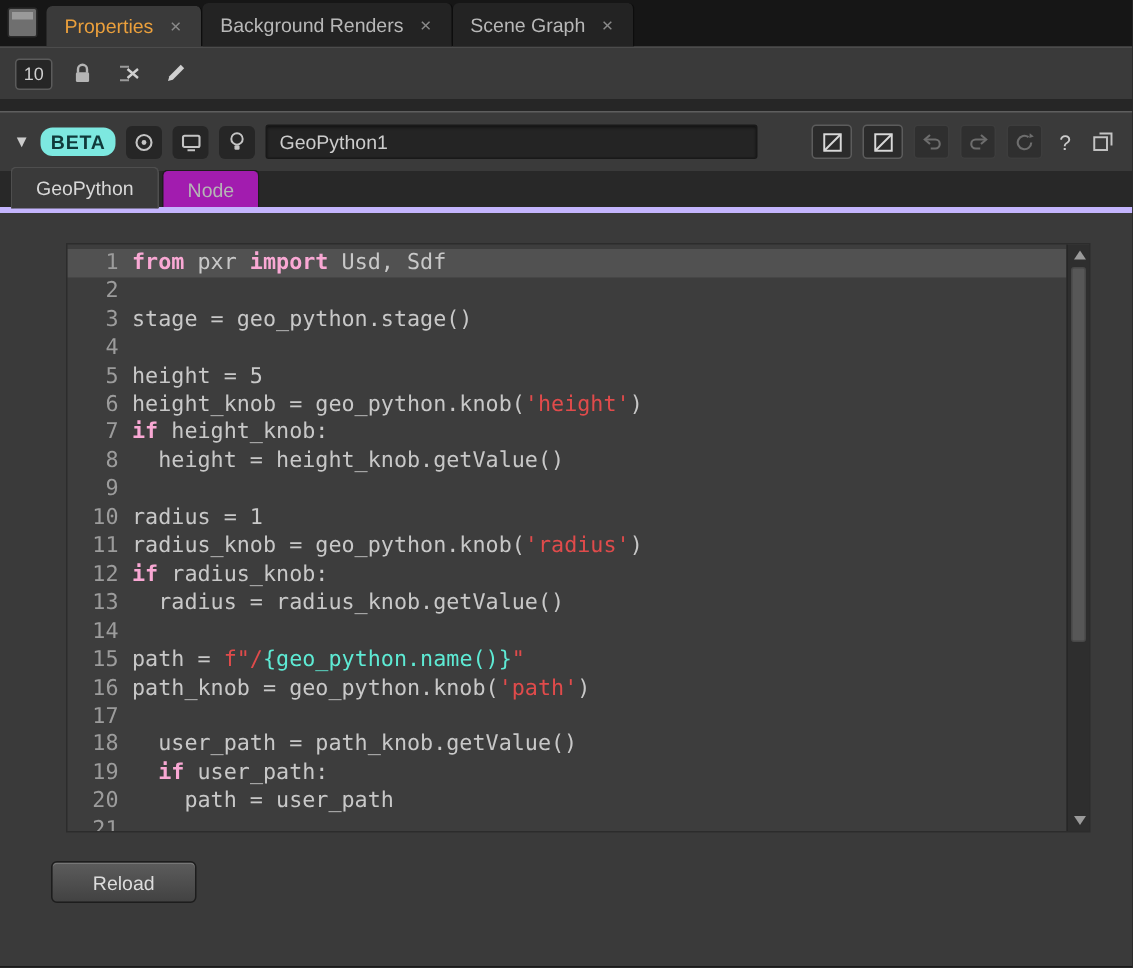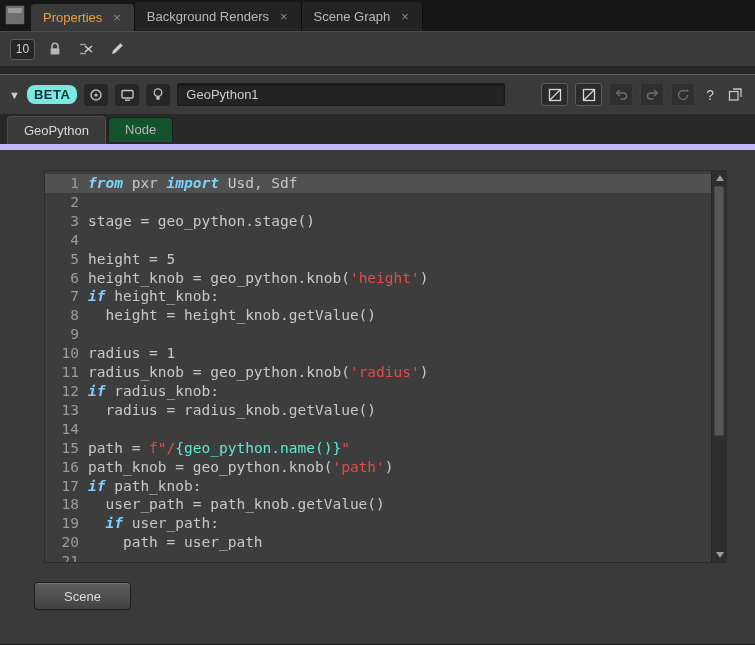--- a/index.html
+++ b/index.html
@@ -76,26 +76,26 @@
   }
   .nav-btn {
     width:24px; height:23px; background:#2f2f2f; border:1px solid #3d3d3d;
     border-radius:3px; display:flex; align-items:center; justify-content:center; flex:none;
   }
   .help-btn { color:#cccccc; font-size:14px; padding:0 4px; flex:none; }
   .float-btn { width:20px; height:20px; display:flex; align-items:center; justify-content:center; flex:none; }
 
   
   .panel-tabs {
-    height:36px; background:#282828; display:flex; align-items:center;
-    padding-left:7px; border-bottom:6px solid #c4b5fd;
+    height:28px; background:#282828; display:flex; align-items:flex-end;
+    padding-left:7px; border-bottom:4px solid #c4b5fd;
   }
   .ptab {
     padding:0 16px; height:25px; display:flex; align-items:center;
-    background:#14532d; color:#b5b5b5; border:1px solid #1d1d1d; border-bottom:none;
+    background:#a21caf; color:#b5b5b5; border:1px solid #1d1d1d; border-bottom:none;
     border-radius:4px 4px 0 0; margin-right:2px; cursor:default;
   }
   .ptab.active {
     height:28px; background:#3a3a3a; color:#d8d8d8;
     border-color:#4e4e4e; margin-bottom:-1px;
   }
 
   
   .panel-body { position:relative; height:calc(100% - 68px); }
   .editor {
@@ -103,21 +103,21 @@
     background:#3d3d3d; border:1px solid #2c2c2c; overflow:hidden;
   }
   .code-lines {
     position:absolute; left:0; top:3px; right:15px;
     font-family:"DejaVu Sans Mono", monospace; font-size:14.5px; line-height:18.9px;
   }
   .code-line { display:flex; white-space:pre; }
   .code-line.selected { background:#515151; }
   .ln { display:inline-block; width:34px; text-align:right; color:#9c9c9c; flex:none; margin-right:9px; }
   .lc { color:#c8c8c8; }
-  .tok-kw { color:#7dd3fc; font-weight:bold;font-style:italic; }
+  .tok-kw { color:#f9a8d4; font-weight:bold; }
   .tok-s  { color:#e04b4b; }
   .tok-f  { color:#5eead4; }
   .tok-t  { color:#c8c8c8; }
 
   
   .vscroll {
     position:absolute; right:0; top:0; bottom:0; width:15px;
     background:#2e2e2e; border-left:1px solid #262626;
   }
   .sarrow { position:absolute; left:0; width:15px; height:14px; display:flex; align-items:center; justify-content:center; }
@@ -303,29 +303,29 @@
             <div class="code-line"><span class="ln">7</span><span class="lc"><span class="tok-kw">if</span><span class="tok-t"> height_knob:</span></span></div>
             <div class="code-line"><span class="ln">8</span><span class="lc"><span class="tok-t">  height = height_knob.getValue()</span></span></div>
             <div class="code-line"><span class="ln">9</span><span class="lc"> </span></div>
             <div class="code-line"><span class="ln">10</span><span class="lc"><span class="tok-t">radius = 1</span></span></div>
             <div class="code-line"><span class="ln">11</span><span class="lc"><span class="tok-t">radius_knob = geo_python.knob(</span><span class="tok-s">'radius'</span><span class="tok-t">)</span></span></div>
             <div class="code-line"><span class="ln">12</span><span class="lc"><span class="tok-kw">if</span><span class="tok-t"> radius_knob:</span></span></div>
             <div class="code-line"><span class="ln">13</span><span class="lc"><span class="tok-t">  radius = radius_knob.getValue()</span></span></div>
             <div class="code-line"><span class="ln">14</span><span class="lc"> </span></div>
             <div class="code-line"><span class="ln">15</span><span class="lc"><span class="tok-t">path = </span><span class="tok-s">f"/</span><span class="tok-f">{geo_python.name()}</span><span class="tok-s">"</span></span></div>
             <div class="code-line"><span class="ln">16</span><span class="lc"><span class="tok-t">path_knob = geo_python.knob(</span><span class="tok-s">'path'</span><span class="tok-t">)</span></span></div>
-            <div class="code-line"><span class="ln">17</span><span class="lc"><span class="tok-kw">if</span><span class="tok-t"> path_knob:</span></span></div>
+            <div class="code-line"><span class="ln">17</span></div>
             <div class="code-line"><span class="ln">18</span><span class="lc"><span class="tok-t">  user_path = path_knob.getValue()</span></span></div>
             <div class="code-line"><span class="ln">19</span><span class="lc"><span class="tok-t">  </span><span class="tok-kw">if</span><span class="tok-t"> user_path:</span></span></div>
             <div class="code-line"><span class="ln">20</span><span class="lc"><span class="tok-t">    path = user_path</span></span></div>
             <div class="code-line"><span class="ln">21</span><span class="lc"> </span></div>
           </div>
         <div class="vscroll">
           <div class="sarrow up"></div>
           <div class="sthumb"></div>
           <div class="sarrow down"></div>
         </div>
       </div>
-      <button class="reload">Scene</button>
+      <button class="reload">Reload</button>
     </div>
 
   </div>
 </div>
 
 </body></html>

